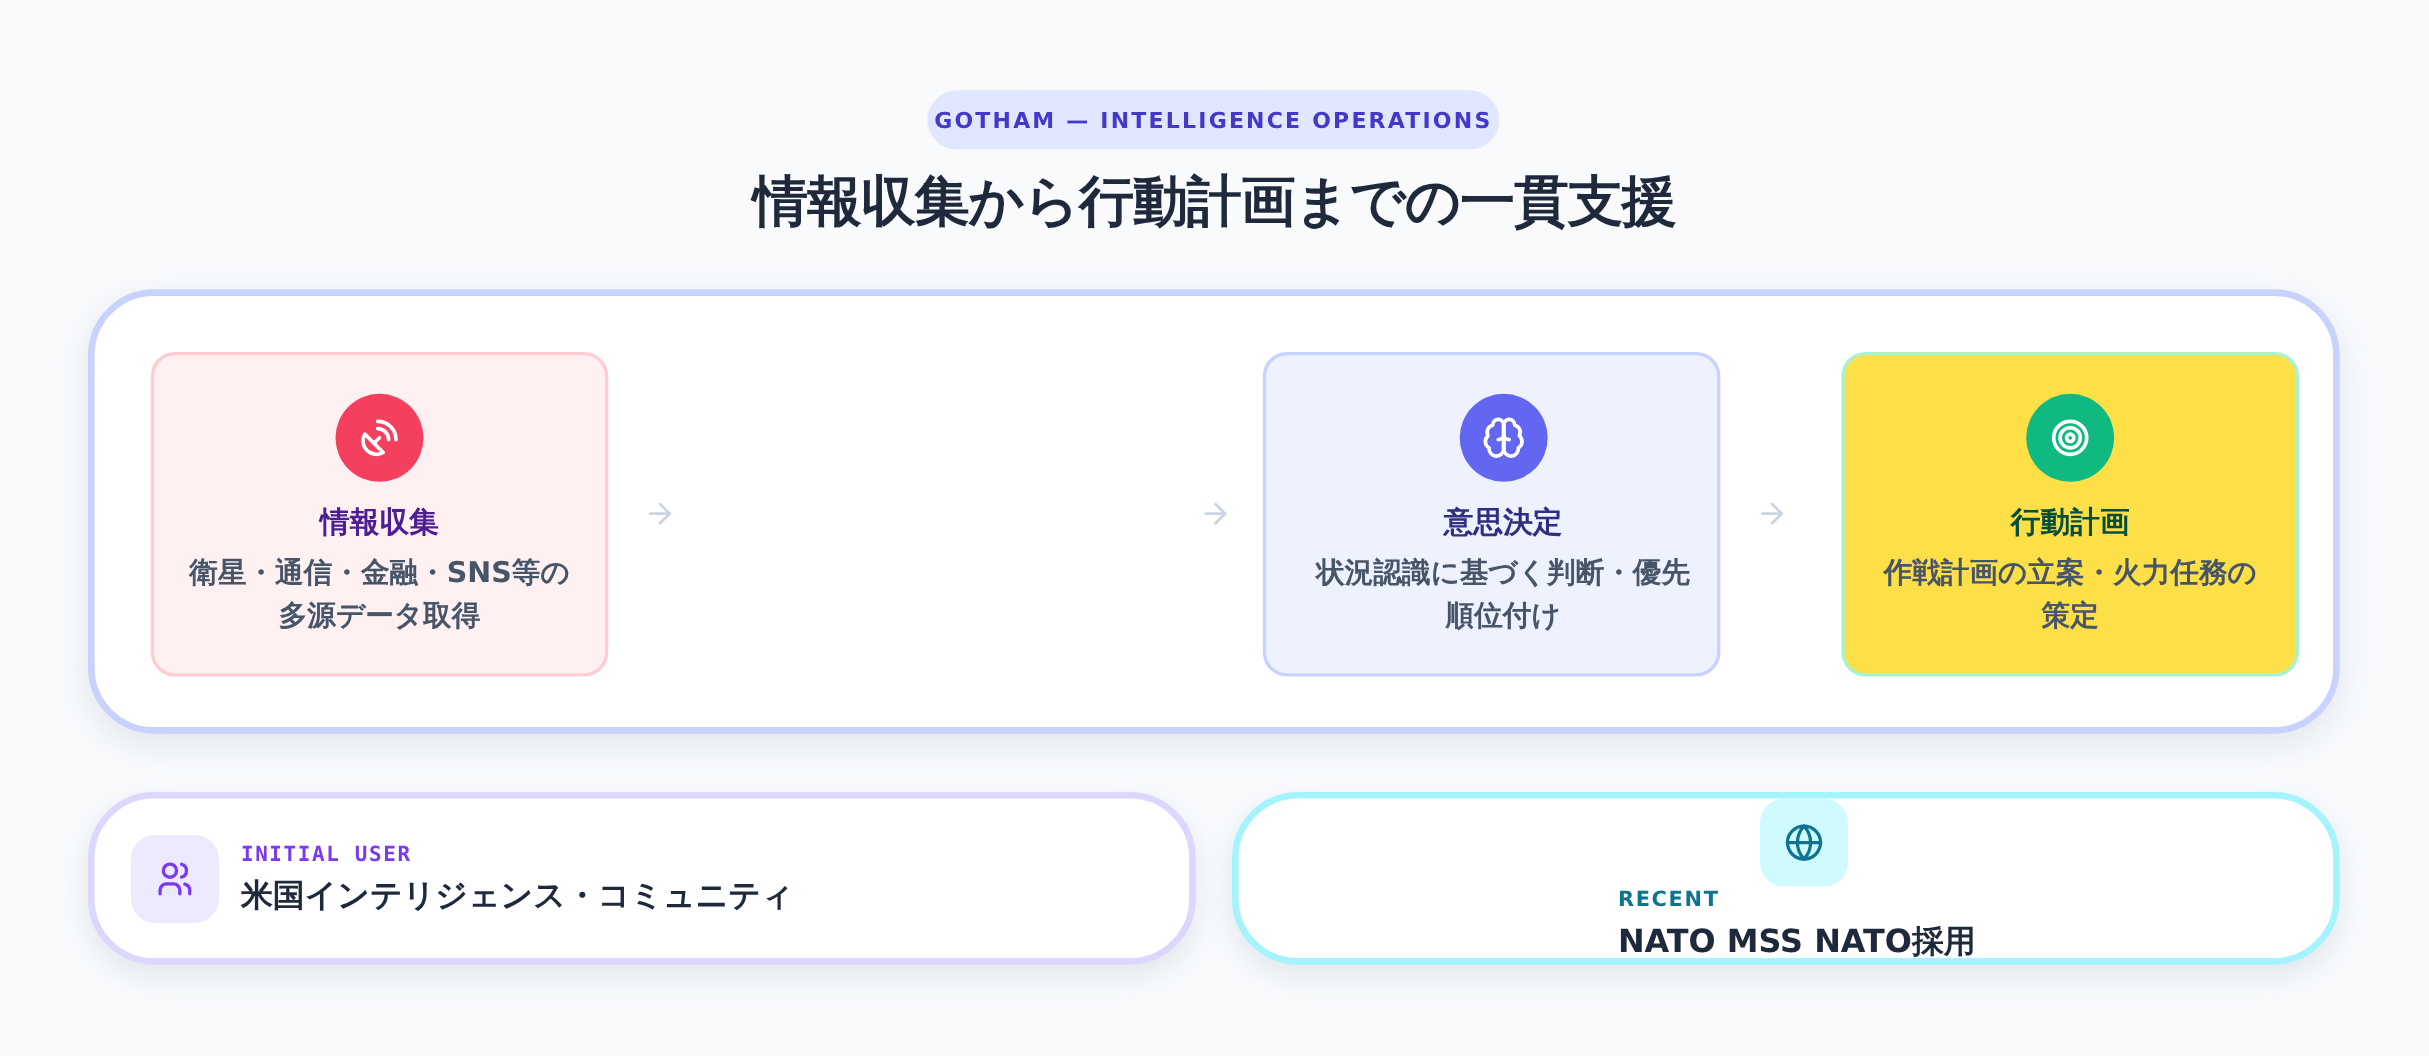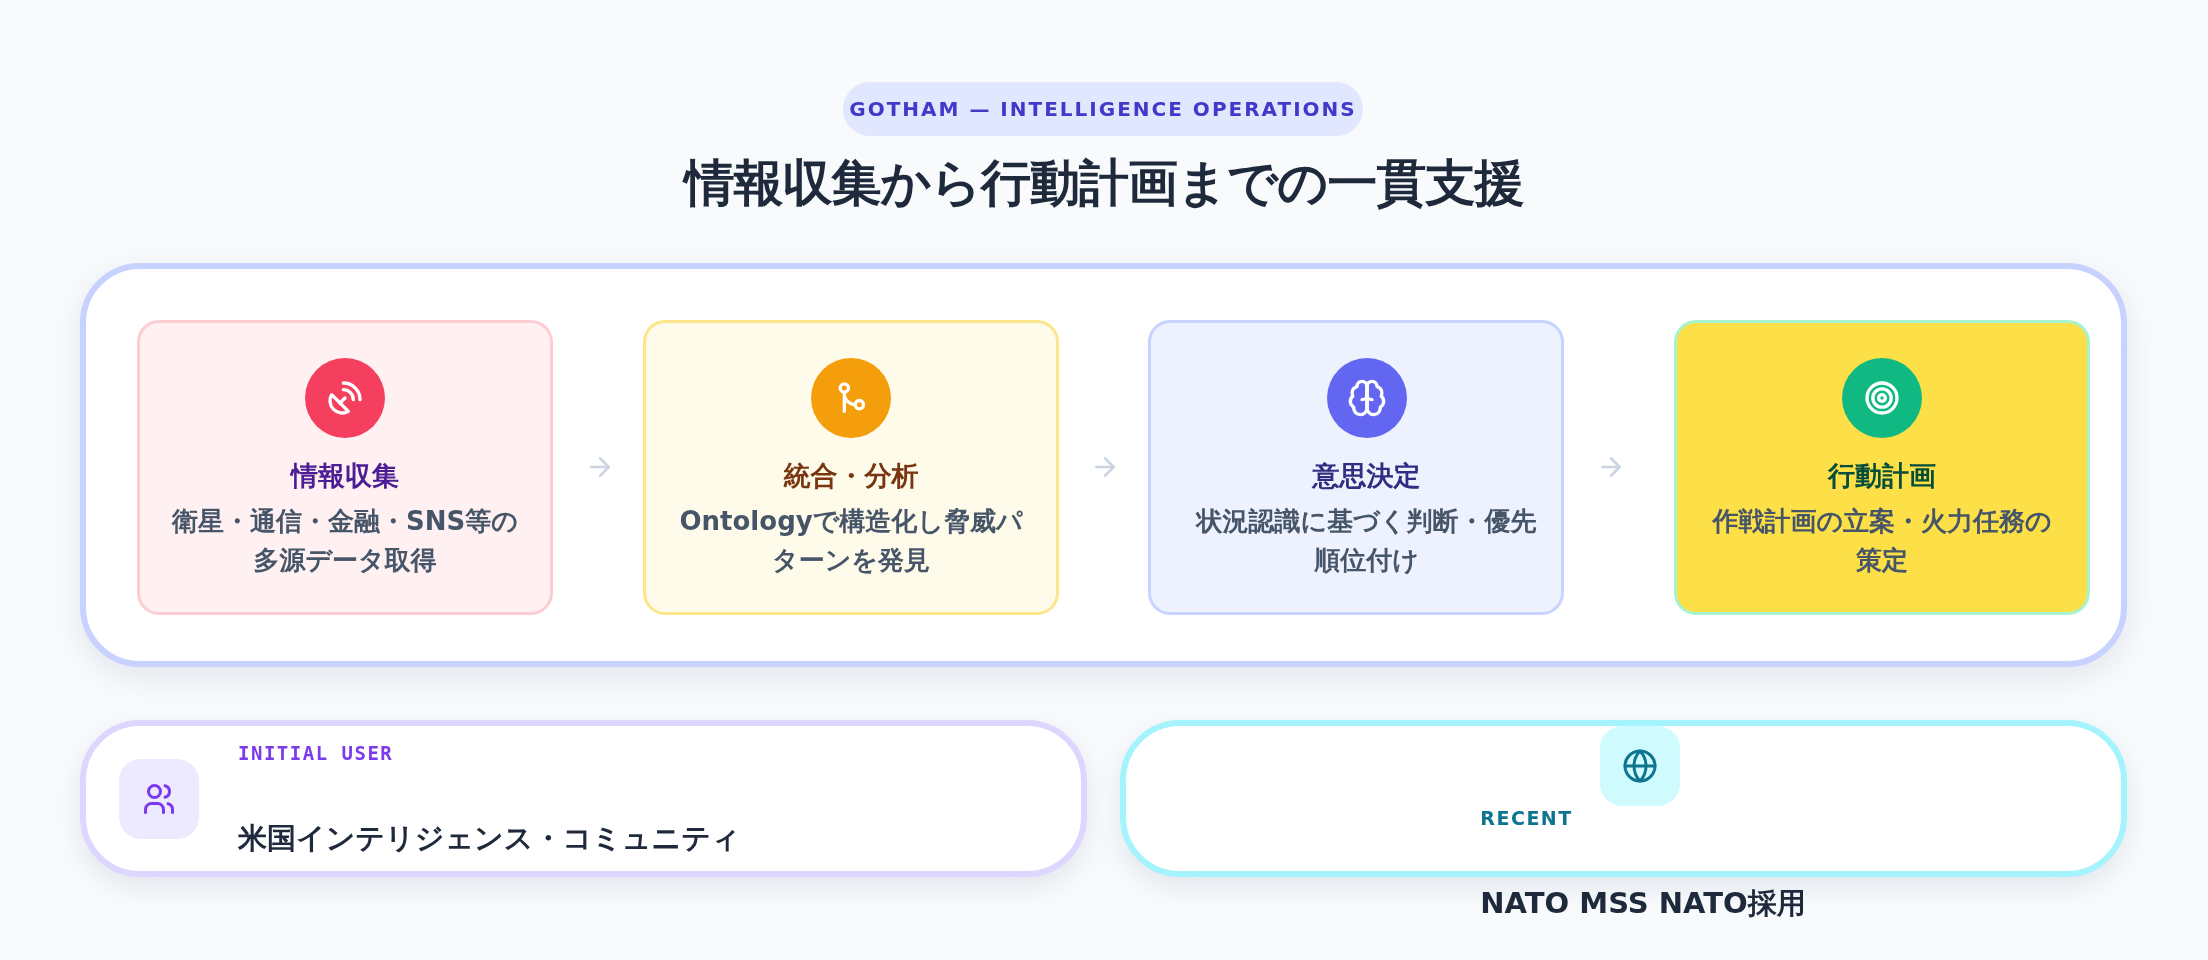--- a/index.html
+++ b/index.html
@@ -58,21 +58,21 @@
       background: #ffffff; border: 6px solid;
       box-shadow: 0 10px 24px rgba(148,163,184,0.22);
       display: flex; align-items: center;
     }
     .info .info-icon {
       margin-left: 33px; width: 80px; height: 80px; border-radius: 22px;
       display: flex; align-items: center; justify-content: center;
       flex-shrink: 0;
     }
     .info .info-icon svg { width: 36px; height: 36px; }
-    .info .info-text { margin-left: 39px; display: flex; flex-direction: column; gap: 48px; }
+    .info .info-text { margin-left: 20px; display: flex; flex-direction: column; }
     .info .info-label {
       font-family: "DejaVu Sans Mono", "Liberation Mono", monospace;
       font-size: 19px; font-weight: 700; letter-spacing: 1.5px; line-height: 24px;
     }
     .info .info-value {
       margin-top: 6px; font-size: 29px; font-weight: 700; color: #1e293b; line-height: 38px;
     }
   </style>
 </head>
 <body>
@@ -100,32 +100,20 @@
     <div class="step-desc">衛星・通信・金融・SNS等の多源データ取得</div>
   </div>
 
   <div class="arrow" style="left:583px;">
     <svg viewBox="0 0 24 24" fill="none" stroke="#cbd5e1" stroke-width="2" stroke-linecap="round" stroke-linejoin="round">
       <path d="M5 12h14"></path>
         <path d="m12 5 7 7-7 7"></path>
     </svg>
   </div>
 
-  <div class="step" style="left:643px; background:#fffbeb; border-color:#fde68a;">
-    <div class="icon-circle" style="background:#f59e0b;">
-      <svg viewBox="0 0 24 24" fill="none" stroke="#ffffff" stroke-width="2" stroke-linecap="round" stroke-linejoin="round">
-        <circle cx="8" cy="6" r="2.5"></circle>
-        <circle cx="17" cy="16" r="2.5"></circle>
-        <path d="M8 8.5V20"></path>
-        <path d="M8 11c1 3 4 5 6.5 5"></path>
-      </svg>
-    </div>
-    <div class="step-title" style="color:#78350f;">統合・分析</div>
-    <div class="step-desc">Ontologyで構造化し脅威パターンを発見</div>
-  </div>
 
   <div class="arrow" style="left:1088px;">
     <svg viewBox="0 0 24 24" fill="none" stroke="#cbd5e1" stroke-width="2" stroke-linecap="round" stroke-linejoin="round">
       <path d="M5 12h14"></path>
         <path d="m12 5 7 7-7 7"></path>
     </svg>
   </div>
 
   <div class="step" style="left:1148px; background:#eef2ff; border-color:#c7d2fe;padding-left:21px;">
     <div class="icon-circle" style="background:#6366f1;">

